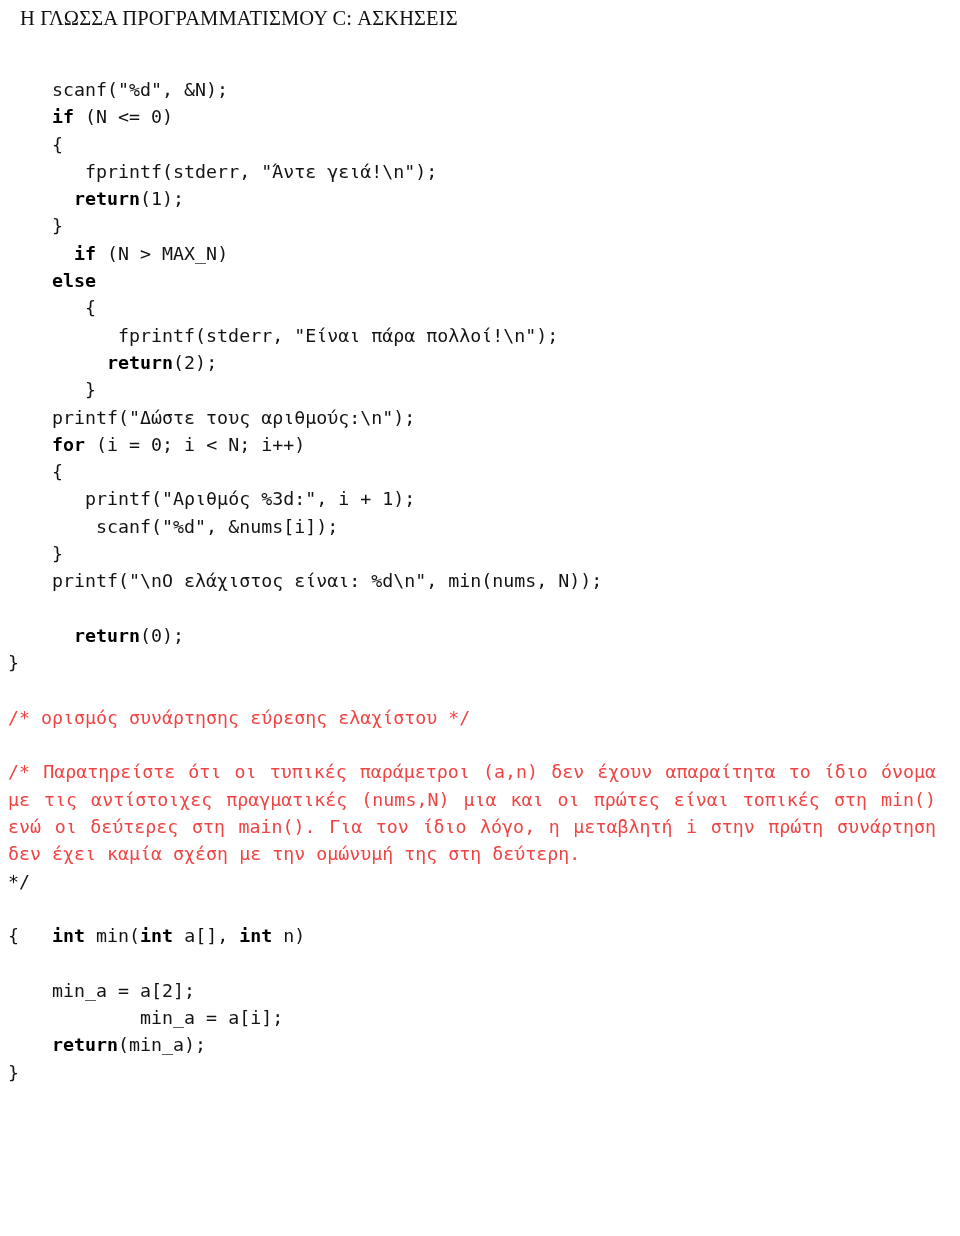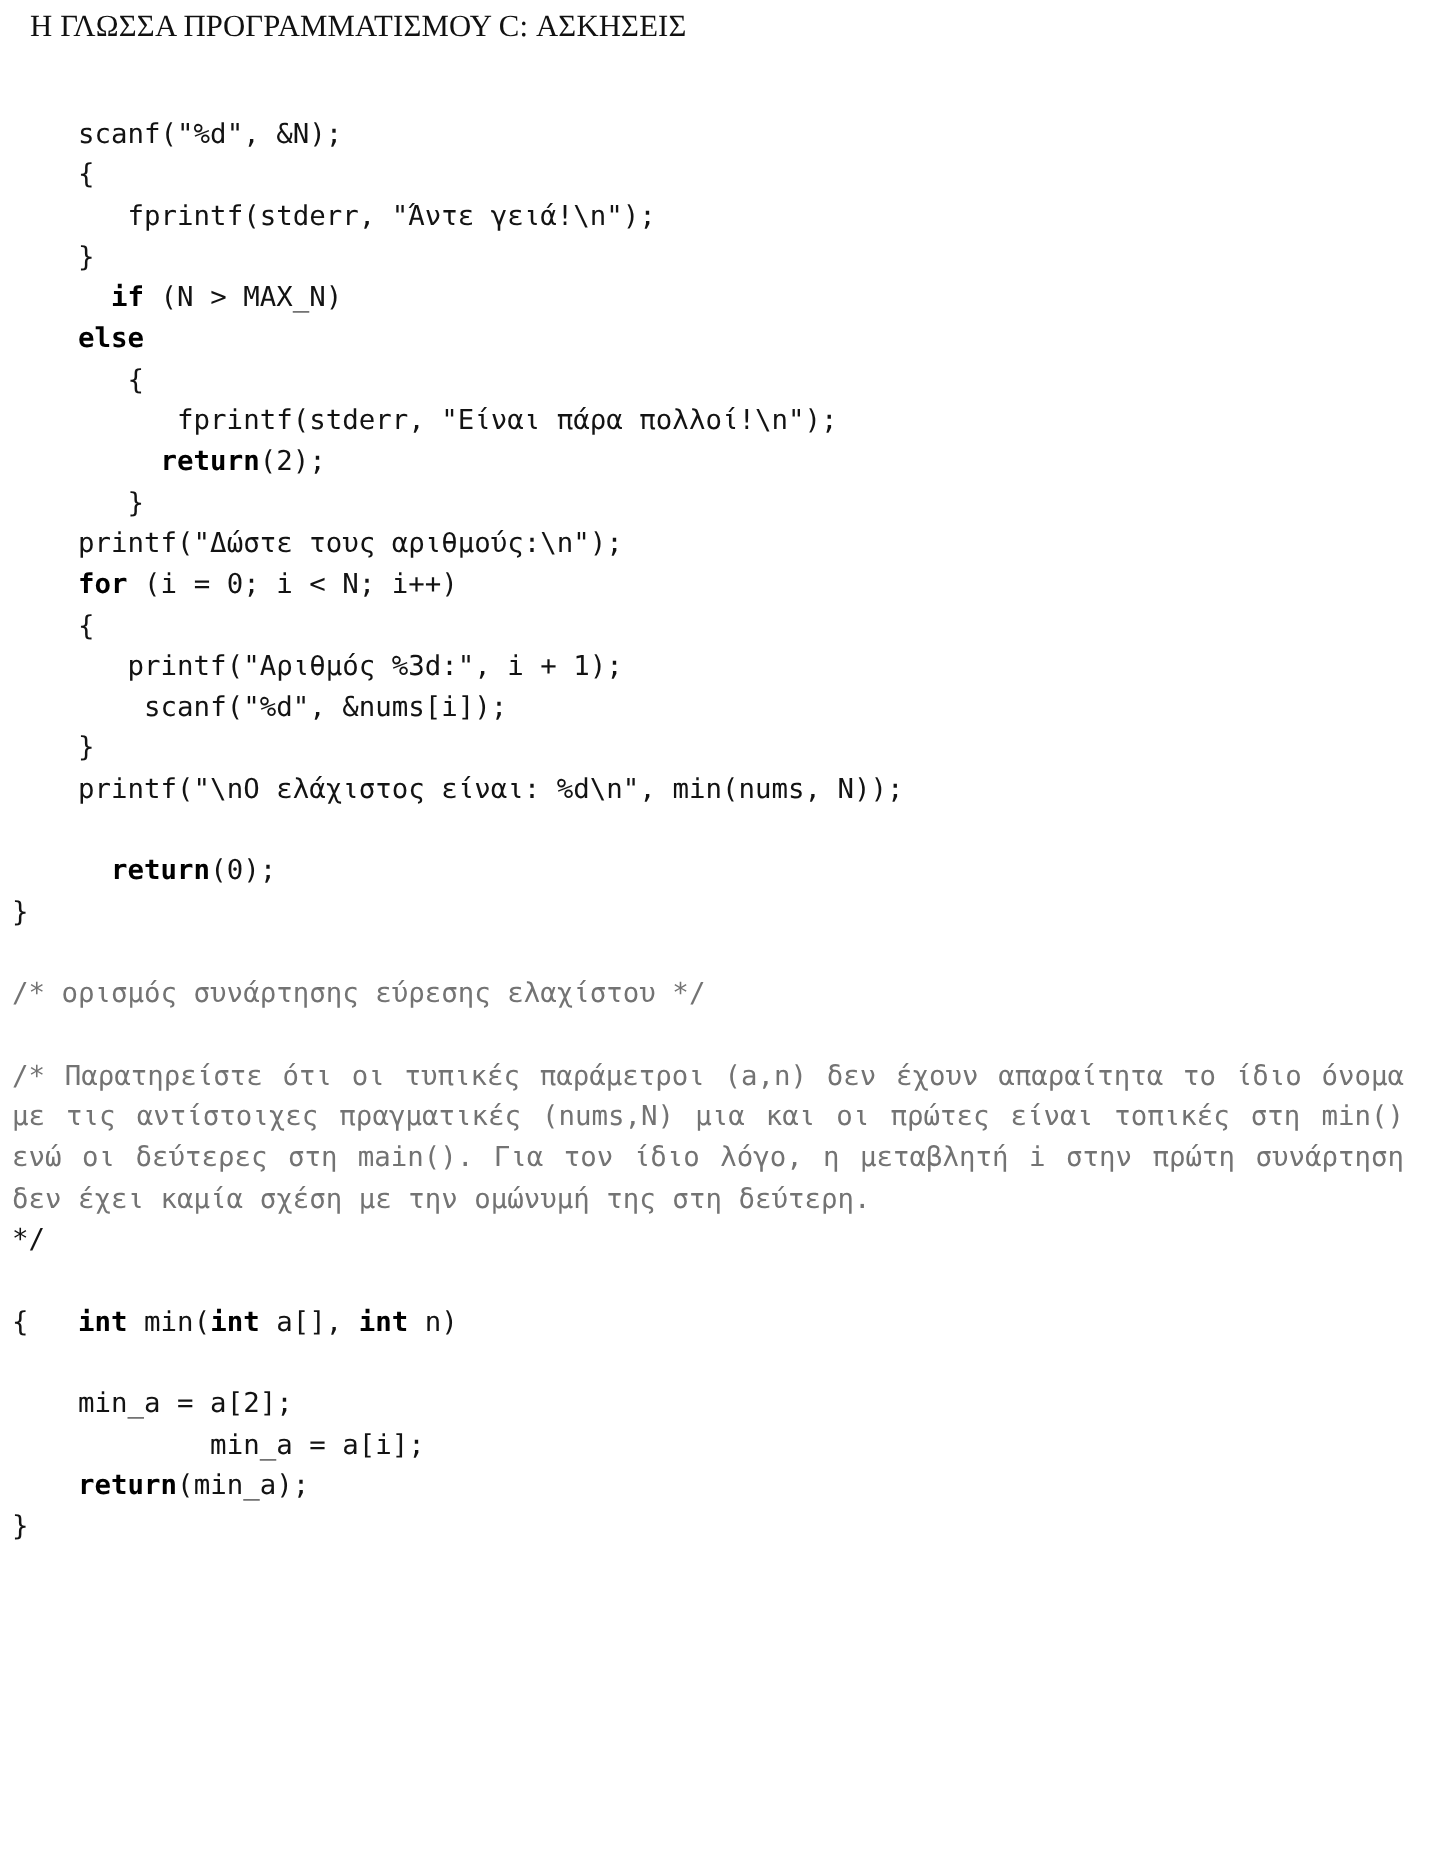--- a/index.html
+++ b/index.html
@@ -53,21 +53,21 @@
   .code-line b {
     font-weight: bold;
     color: #000000;
   }
 
   
   .comment-par {
     font-family: "DejaVu Sans Mono", "Liberation Mono", monospace;
     font-size: 18.3px;
     line-height: 27.3px;
-    color: #737373;
+    color: #ef4444;
     text-align: justify;
     text-align-last: left;
     padding: 0 8px 0 8px;
     width: 944px;
     box-sizing: border-box;
     word-spacing: 0px;
     hyphens: none;
   }
   .comment-par.single {
     white-space: pre;
@@ -78,22 +78,24 @@
 </style>
 </head>
 <body>
 
 <div id="page-header">Η ΓΛΩΣΣΑ ΠΡΟΓΡΑΜΜΑΤΙΣΜΟΥ C: ΑΣΚΗΣΕΙΣ</div>
 
 <div id="doc-body">
 
   <div id="code-block-1">
       <div class="code-line"><span>    </span><span>scanf("%d", &amp;N);</span></div>
+      <div class="code-line"><span>    </span><b>if</b><span> (N &lt;= 0)</span></div>
       <div class="code-line"><span>    </span><span>{</span></div>
       <div class="code-line"><span>       </span><span>fprintf(stderr, "Άντε γειά!\n");</span></div>
+      <div class="code-line"><span>      </span><b>return</b><span>(1);</span></div>
       <div class="code-line"><span>    </span><span>}</span></div>
       <div class="code-line"><span>      </span><b>if</b><span> (N &gt; MAX_N)</span></div>
       <div class="code-line"><span>    </span><b>else</b></div>
       <div class="code-line"><span>       </span><span>{</span></div>
       <div class="code-line"><span>          </span><span>fprintf(stderr, "Είναι πάρα πολλοί!\n");</span></div>
       <div class="code-line"><span>         </span><b>return</b><span>(2);</span></div>
       <div class="code-line"><span>       </span><span>}</span></div>
       <div class="code-line"><span>    </span><span>printf("Δώστε τους αριθμούς:\n");</span></div>
       <div class="code-line"><span>    </span><b>for</b><span> (i = 0; i &lt; N; i++)</span></div>
       <div class="code-line"><span>    </span><span>{</span></div>

